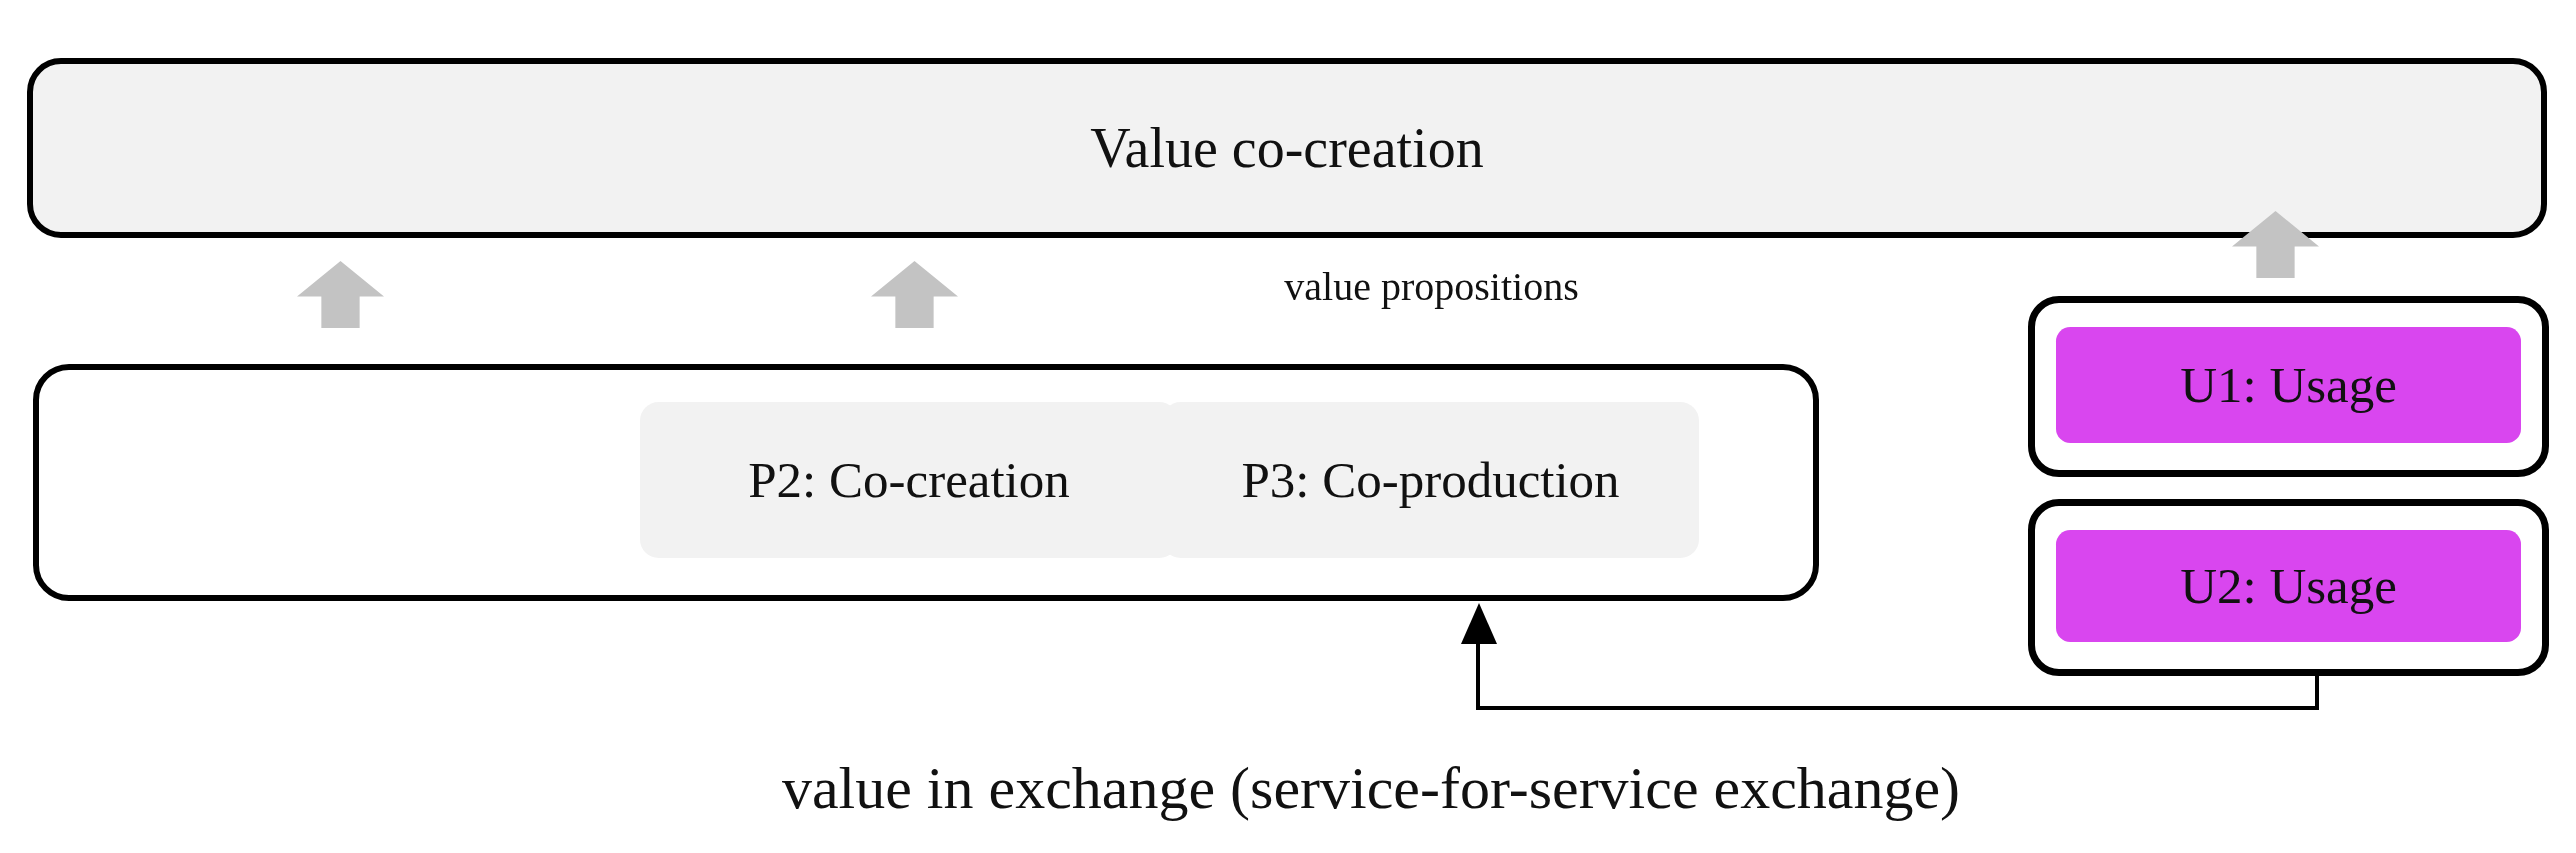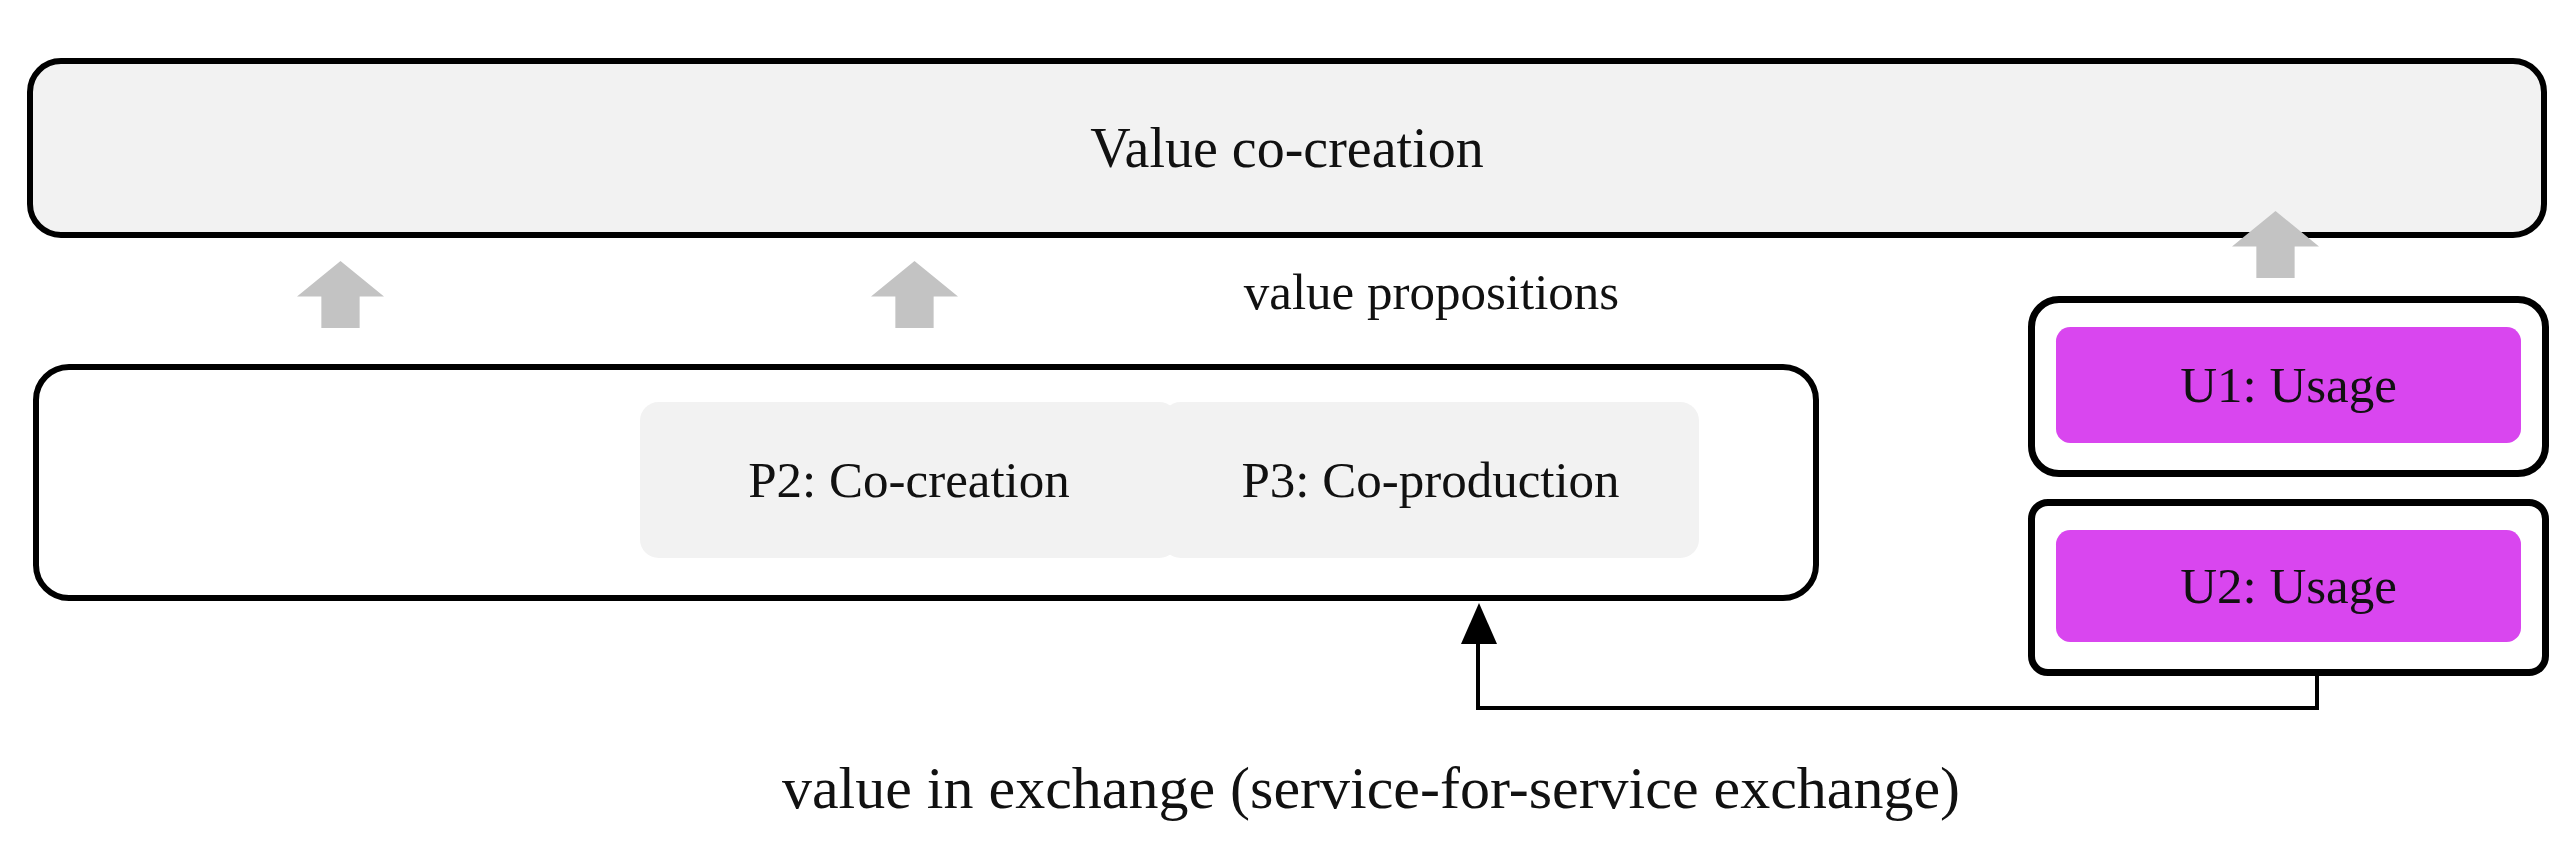--- a/index.html
+++ b/index.html
@@ -39,21 +39,21 @@
   }
   .arrow-p1 { left: 297px;  top: 261px; }
   .arrow-p2 { left: 871px; top: 261px; }
   .arrow-u1 { left: 2232px; top: 211px; }
 
   
   .vp-label {
     position: absolute;
     left: 1178px; top: 263px; width: 507px;
     text-align: center;
-    font-size: 51px;
+    font-size: 40px;
   }
 
   
   .container-box {
     position: absolute;
     left: 33px; top: 364px;
     width: 1786px; height: 237px;
     background: #ffffff;
     border: 6.4px solid #000000;
     border-radius: 36px;
@@ -74,21 +74,21 @@
   
   .u-box {
     position: absolute;
     left: 2028px; width: 521px;
     background: #ffffff;
     border: 7.9px solid #000000;
     border-radius: 31px;
     box-sizing: border-box;
   }
   .u-box-1 { top: 296px; height: 181px; }
-  .u-box-2 { top: 499px; height: 177px; border-radius: 20px; }
+  .u-box-2 { top: 499px; height: 177px; }
   .u-inner {
     position: absolute;
     left: 21.4px; right: 21.4px; top: 24px; bottom: 27px;
     background: #d946ef;
     border-radius: 14.3px;
     display: flex; align-items: center; justify-content: center;
     font-size: 51px;
   }
 
   

